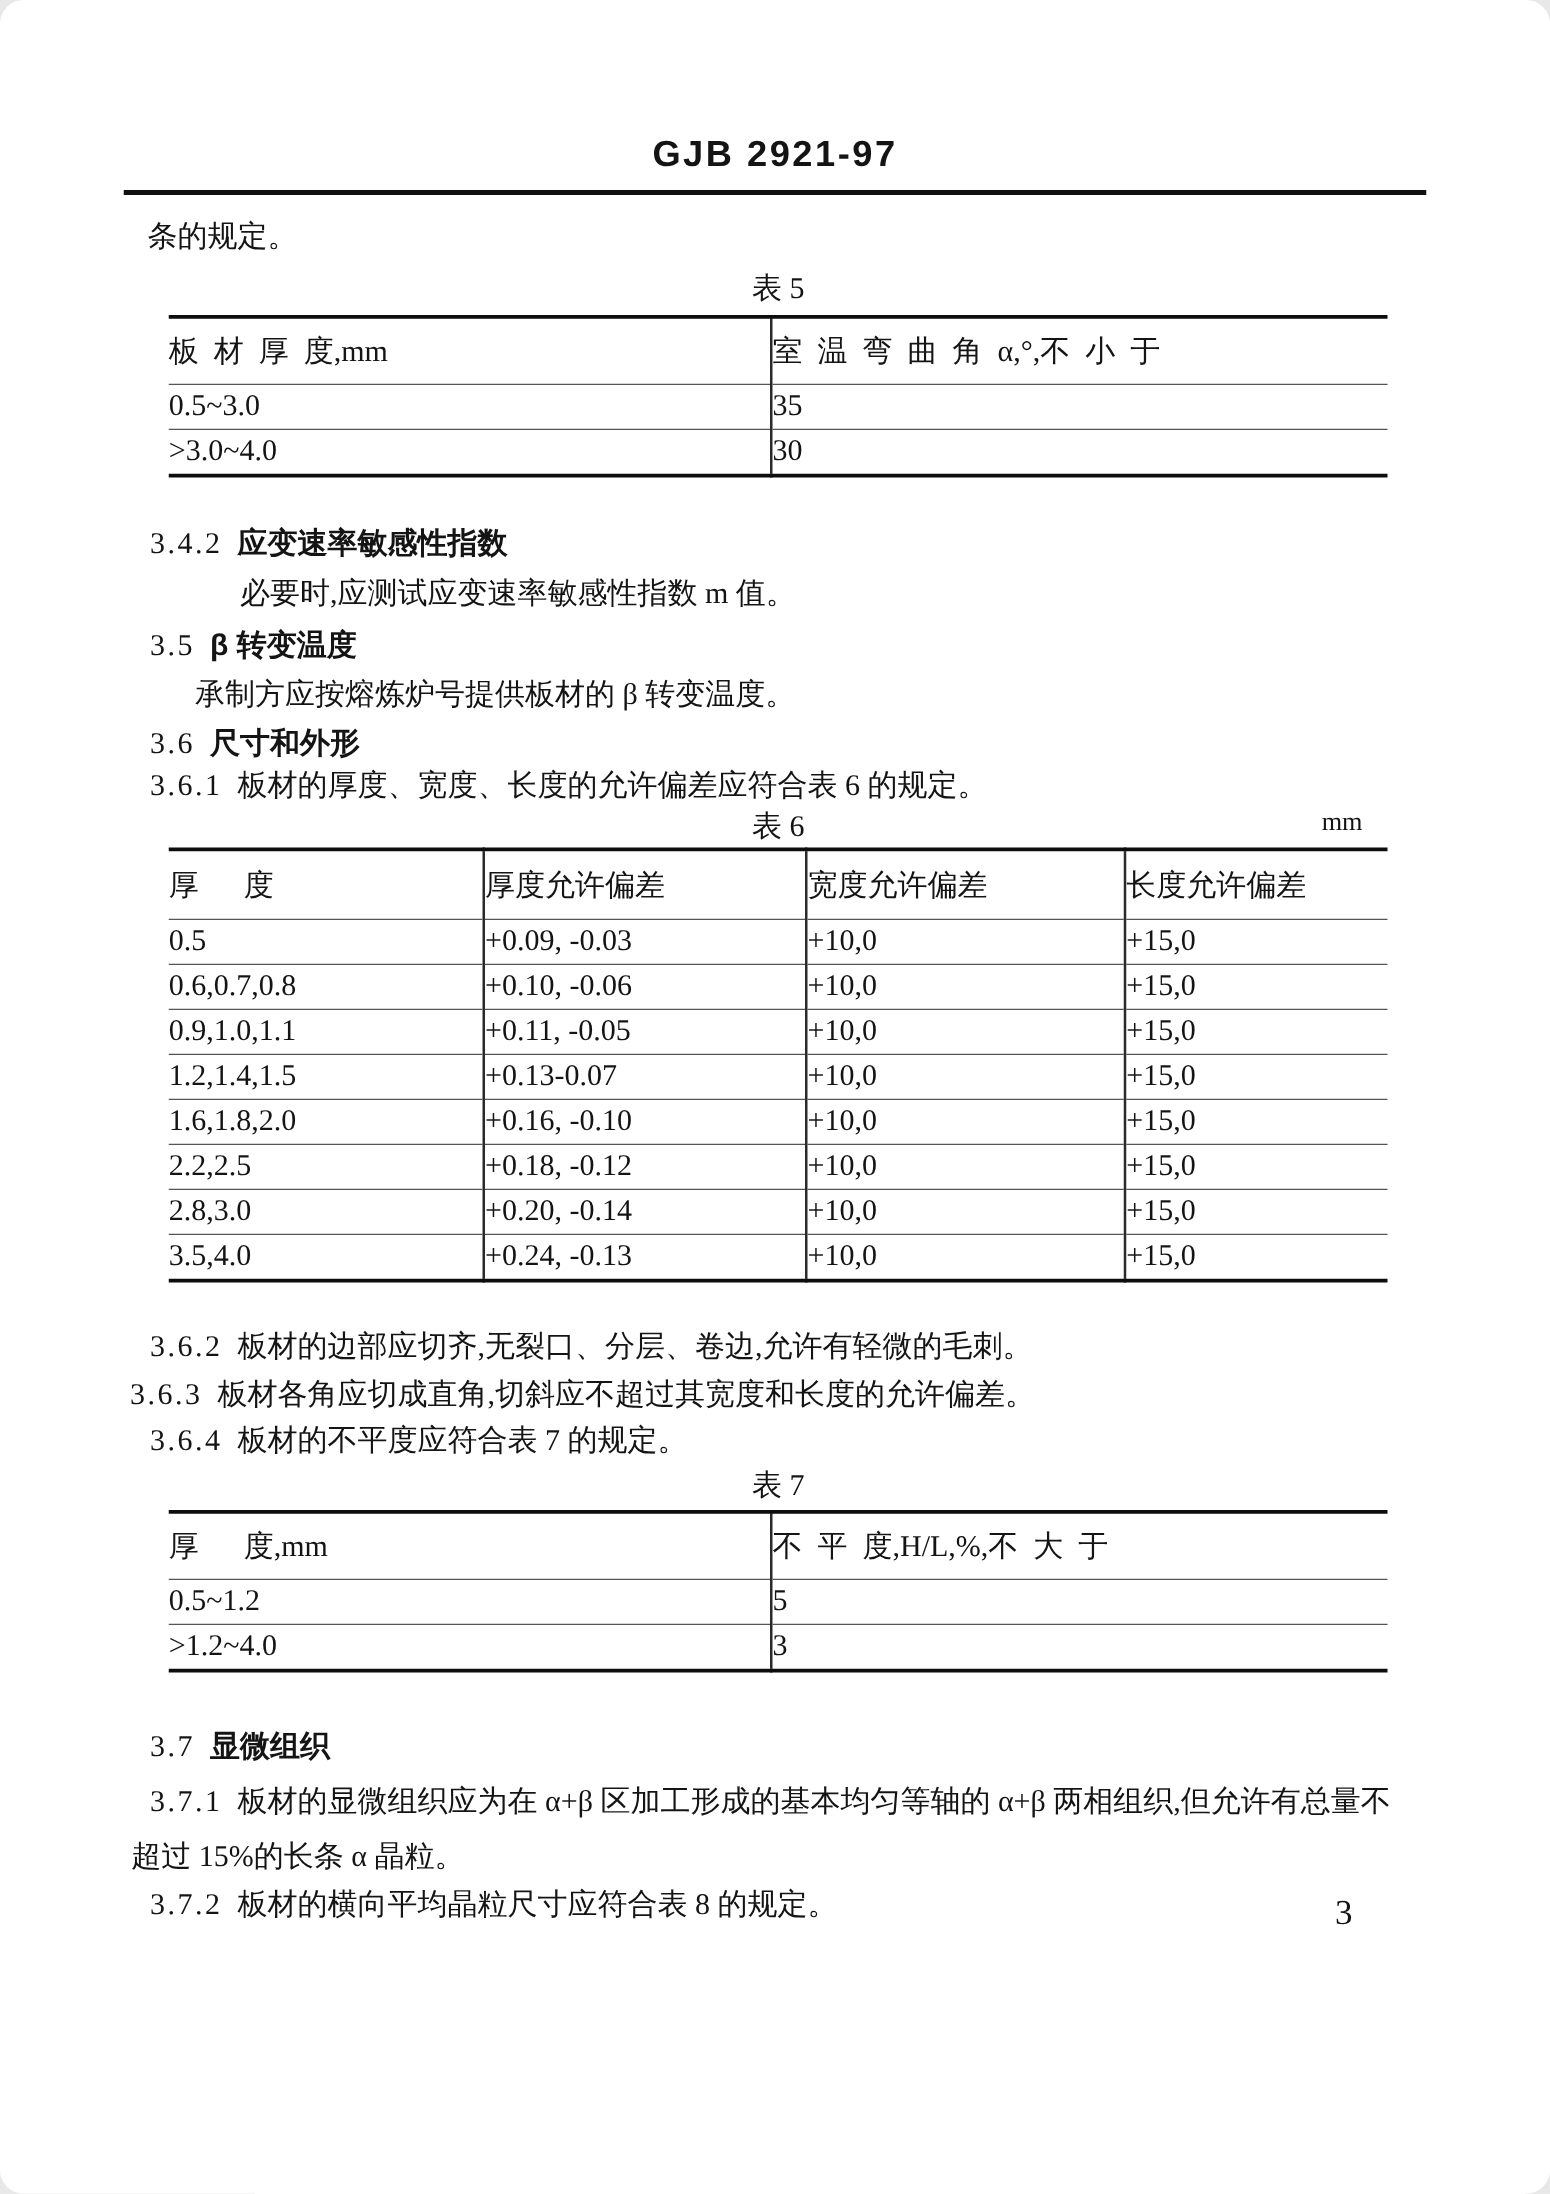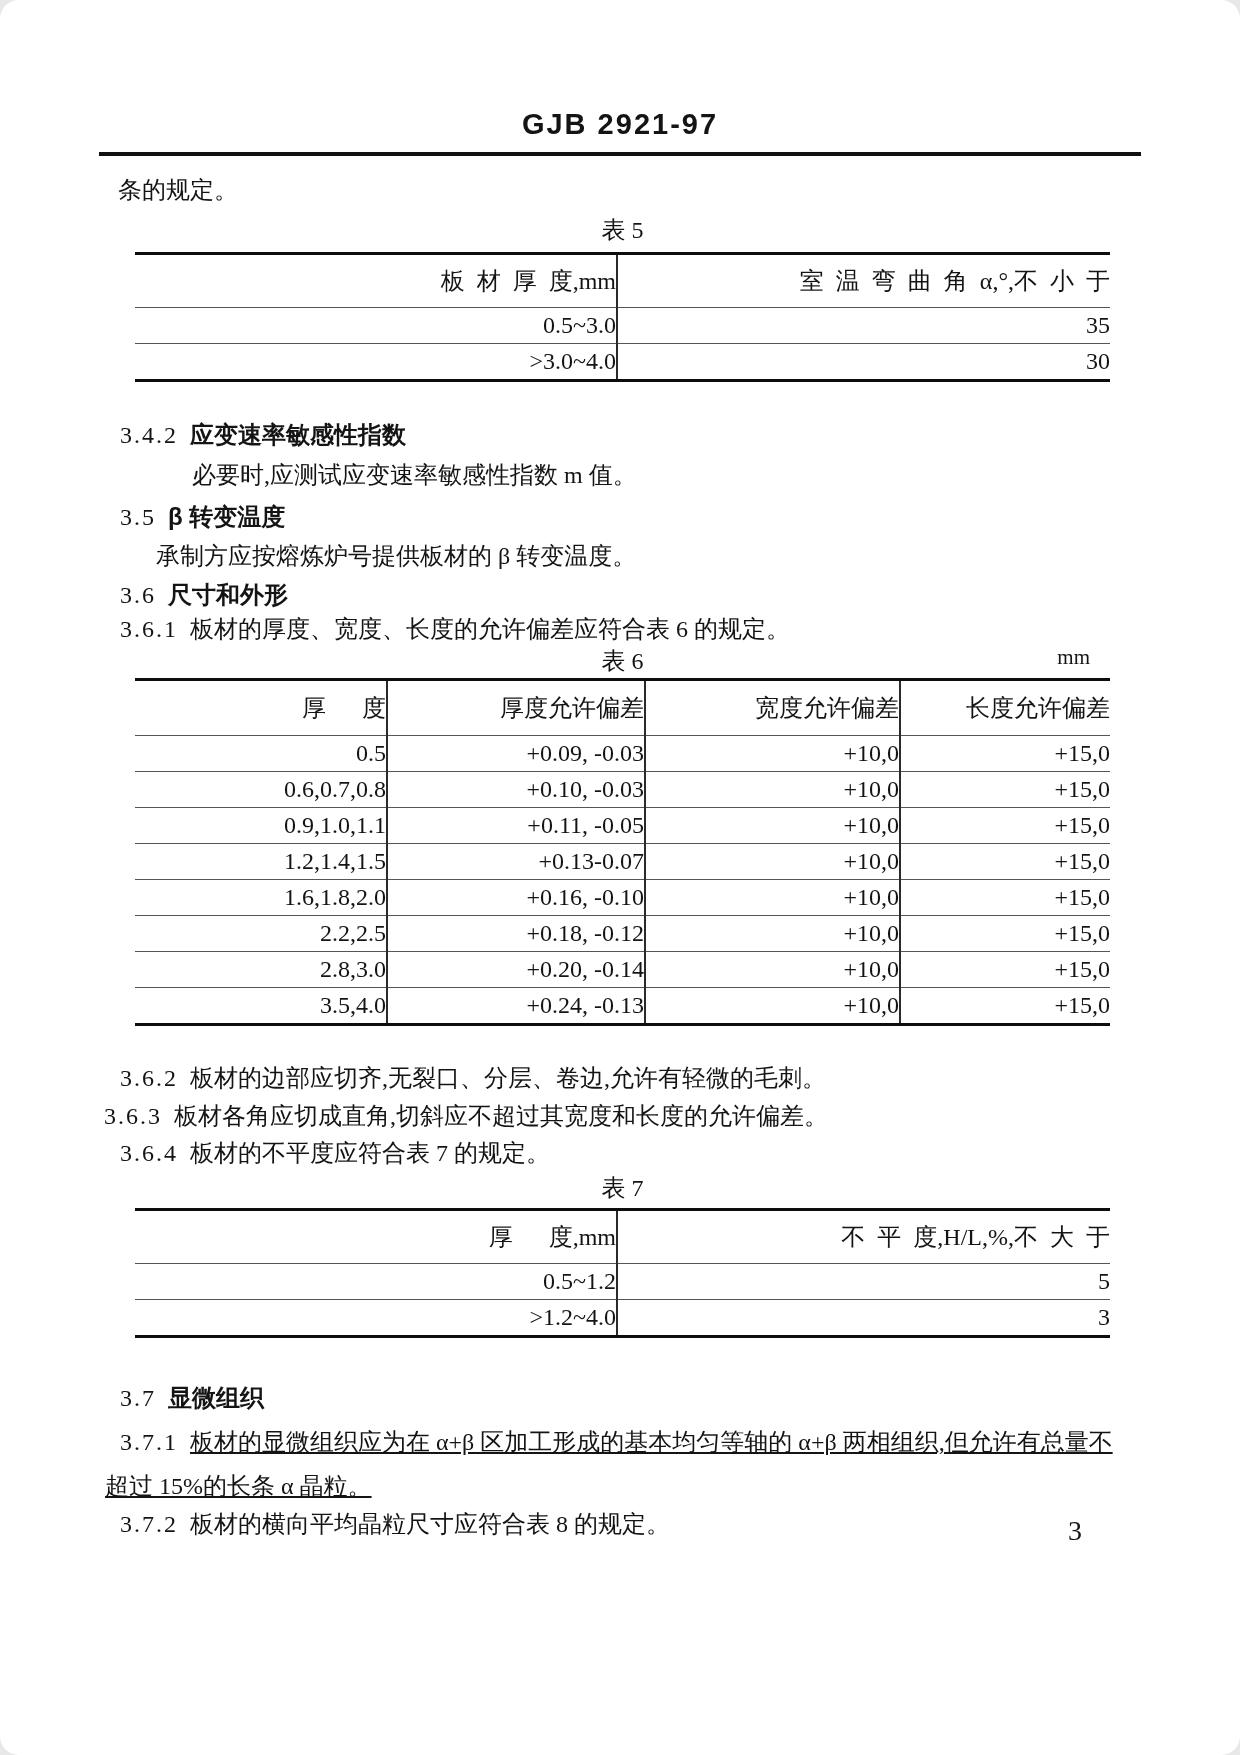--- a/index.html
+++ b/index.html
@@ -32,37 +32,37 @@
   }
   .para .num{
     display:inline-block;
     margin-right:12px;
     letter-spacing:2px;
   }
   .bold-title{
     font-weight:700;
     font-family:"Liberation Sans","DejaVu Sans",sans-serif;
   }
-  .wrap{white-space:normal;word-break:break-all;line-height:44px;text-decoration:underline;}
+  .wrap{white-space:normal;word-break:break-all;line-height:44px;}
   .caption{
     font-size:24px;
     text-align:center;
   }
   .unit{
     font-size:21px;
     text-align:right;
   }
   table.stdtable{
     border-collapse:collapse;
     table-layout:fixed;
     border-top:3px solid #0d0d0d;
     border-bottom:3px solid #0d0d0d;
   }
   table.stdtable td{
-    text-align:right;
+    text-align:left;
     vertical-align:middle;
     font-size:24px;
     padding:0;
     border-right:2px solid #2a2a2a;
     border-bottom:1.5px solid #555;
   }
   table.stdtable td:last-child{border-right:none;}
   table.stdtable tr:last-child td{border-bottom:none;}
   table.stdtable tr.hdr td{
     height:52px;
@@ -143,21 +143,21 @@
       <td>长度允许偏差</td>
     </tr>
     <tr class="datarow">
       <td>0.5</td>
       <td>+0.09, -0.03</td>
       <td>+10,0</td>
       <td>+15,0</td>
     </tr>
     <tr class="datarow">
       <td>0.6,0.7,0.8</td>
-      <td>+0.10, -0.03</td>
+      <td>+0.10, -0.06</td>
       <td>+10,0</td>
       <td>+15,0</td>
     </tr>
     <tr class="datarow">
       <td>0.9,1.0,1.1</td>
       <td>+0.11, -0.05</td>
       <td>+10,0</td>
       <td>+15,0</td>
     </tr>
     <tr class="datarow">

